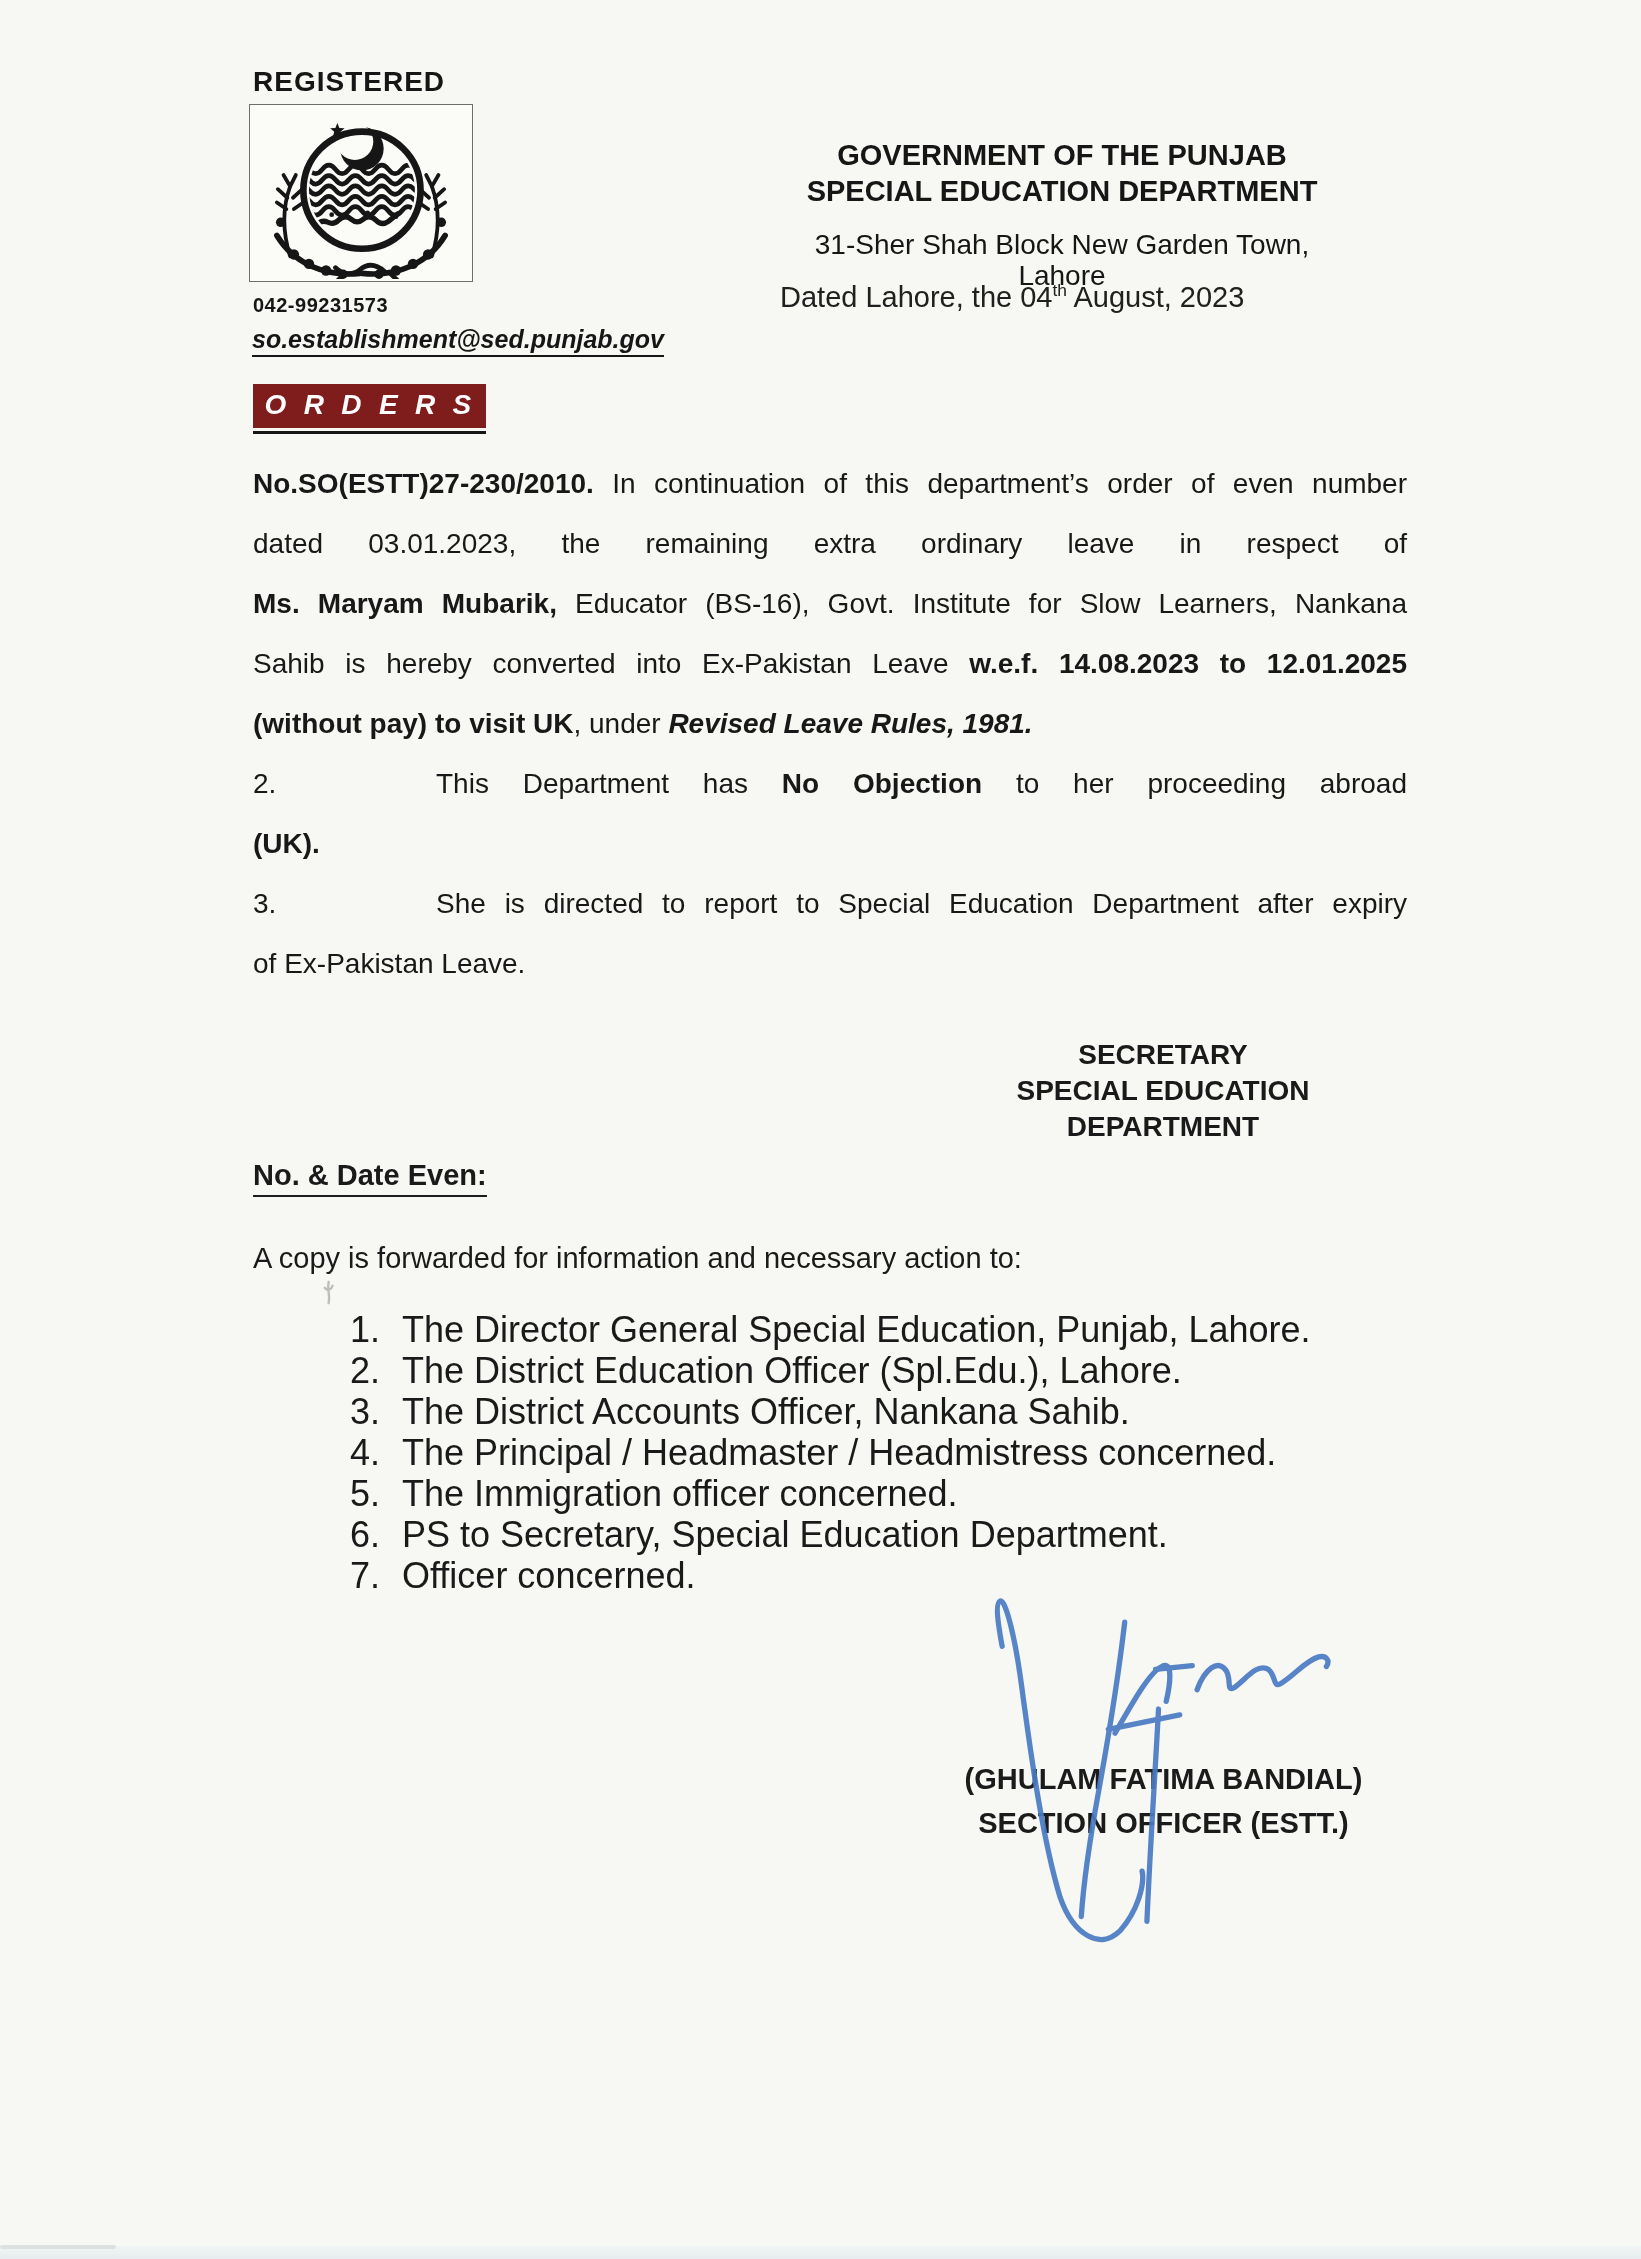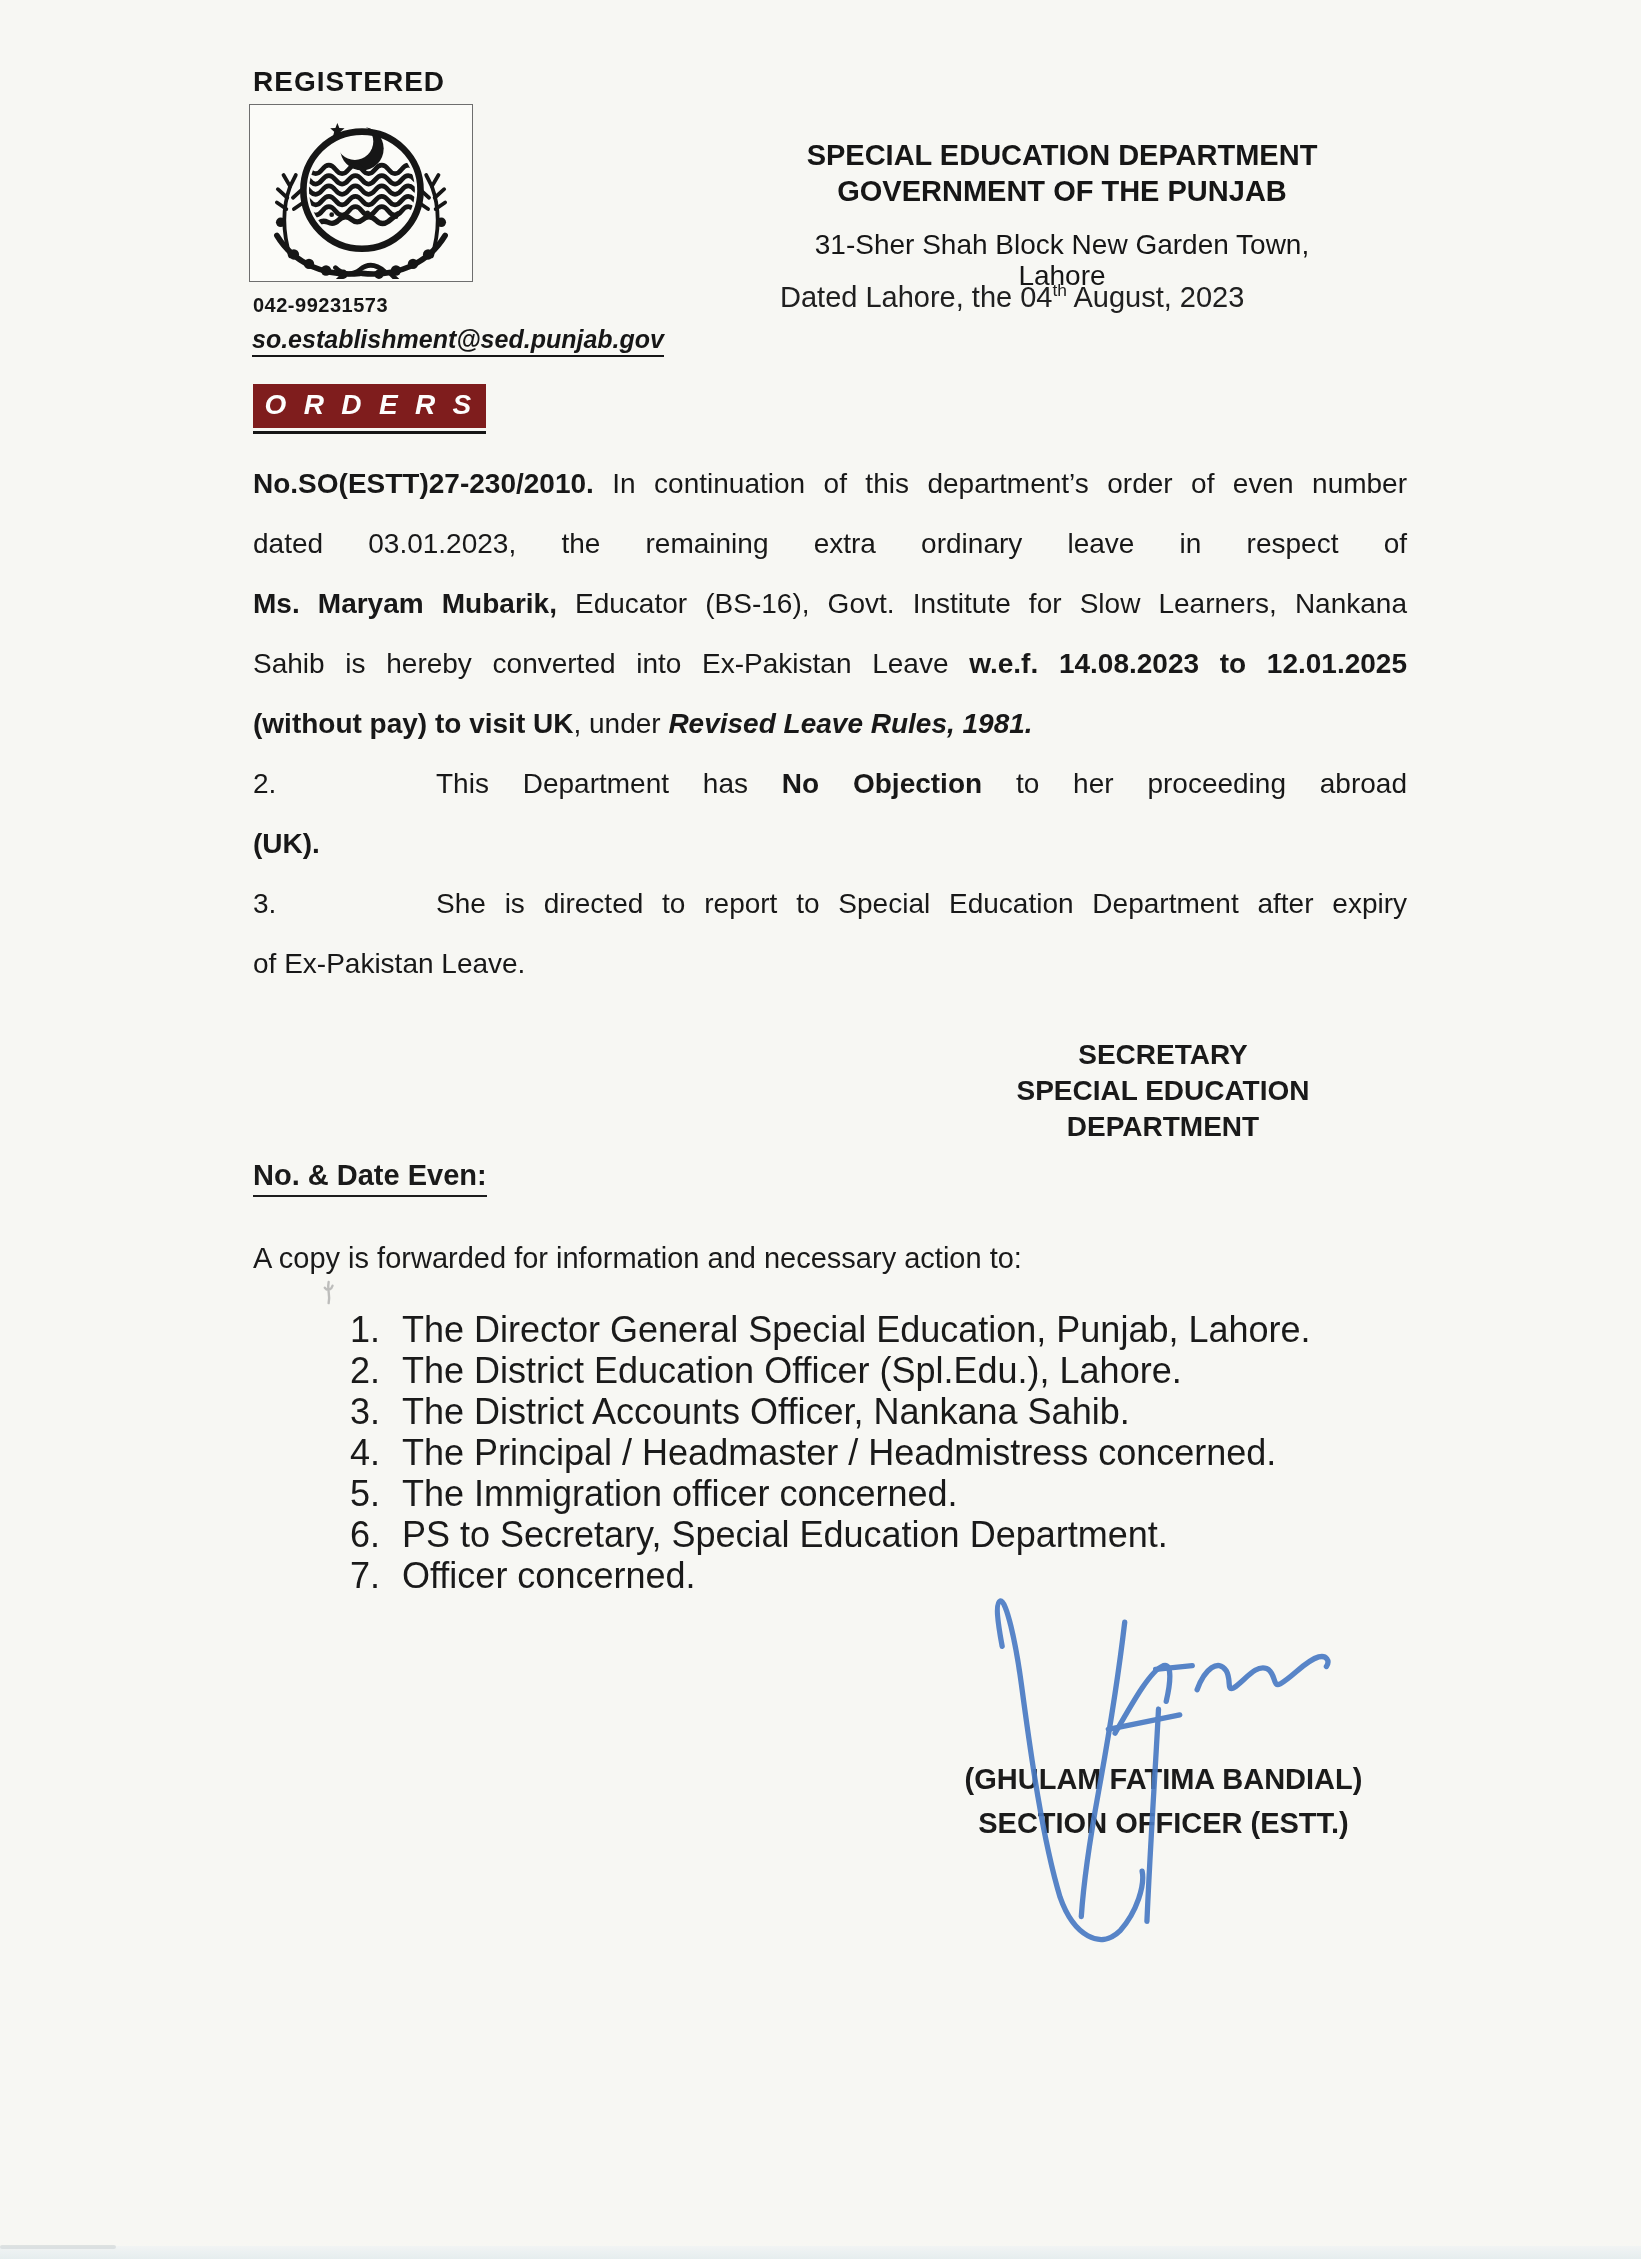--- a/index.html
+++ b/index.html
@@ -136,22 +136,22 @@
   </div>
 
   <div class="abs phone">042-99231573</div>
   <div class="abs email">so.establishment@sed.punjab.gov</div>
 
   <div class="abs orders-wrap">
     <span class="orders-badge">O R D E R S</span>
   </div>
 
   <div class="abs dept-block">
+    <div class="dept-line">GOVERNMENT OF THE PUNJAB</div>
     <div class="dept-line">SPECIAL EDUCATION DEPARTMENT</div>
-    <div class="dept-line">GOVERNMENT OF THE PUNJAB</div>
     <div class="dept-address">31-Sher Shah Block New Garden Town, Lahore</div>
   </div>
 
   <div class="abs date-line"><span>Dated Lahore, the 04</span><sup>th</sup><span> August, 2023</span></div>
 
   <div class="abs body-block">
     <div>
       <div class="jline"><span class="b">No.SO(ESTT)27-230/2010.</span><span> In continuation of this department’s order of even number</span></div>
       <div class="jline"><span>dated 03.01.2023, the remaining extra ordinary leave in respect of</span></div>
       <div class="jline"><span class="b">Ms. Maryam Mubarik,</span><span> Educator (BS-16), Govt. Institute for Slow Learners, Nankana</span></div>

